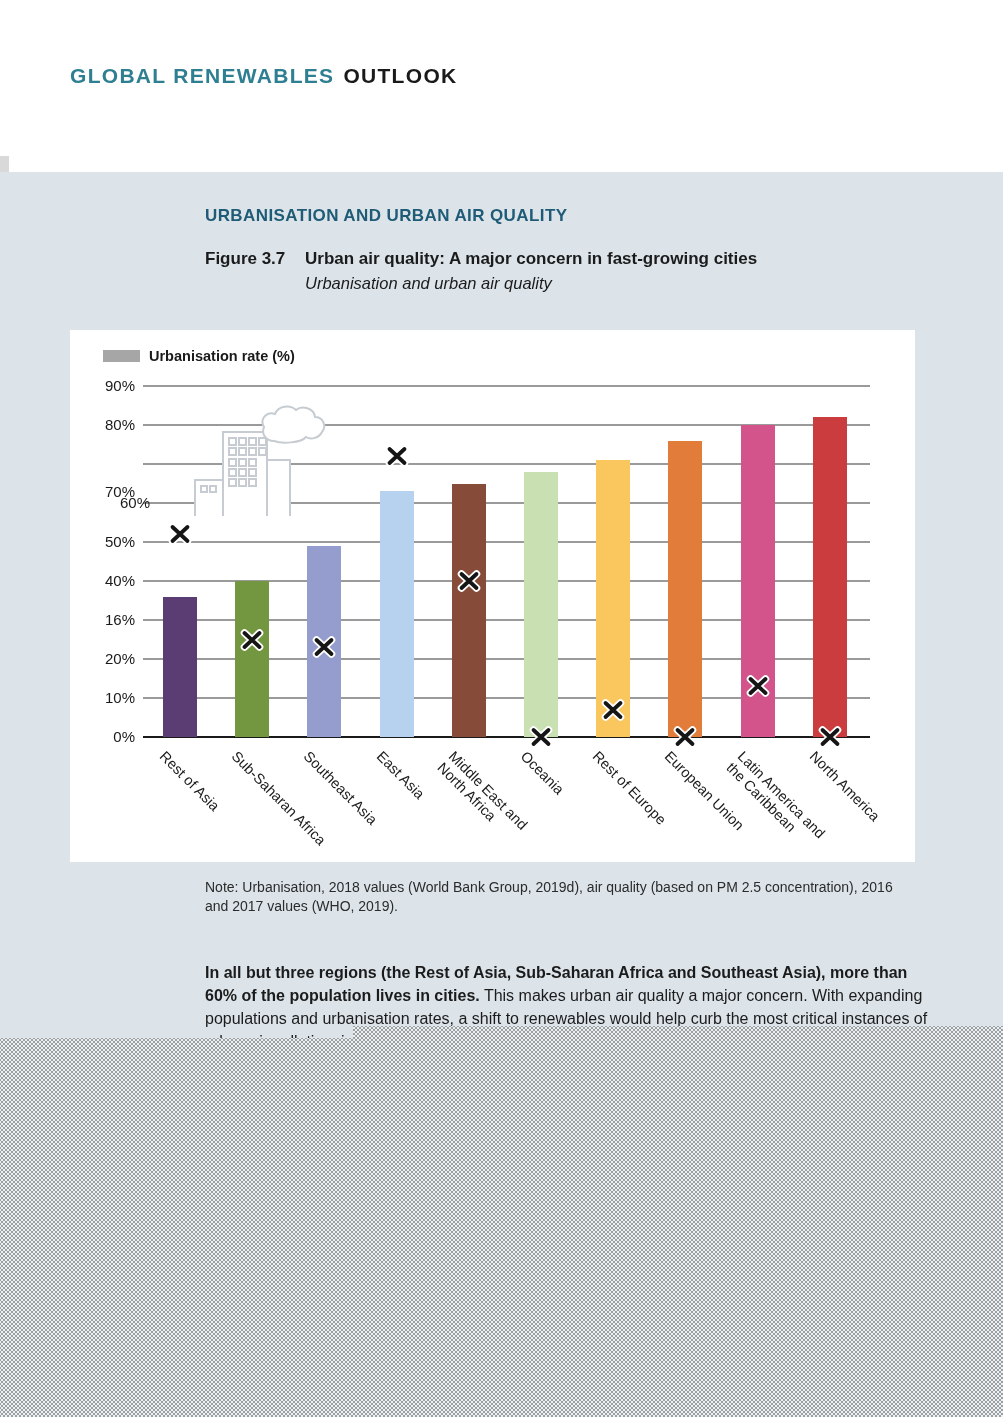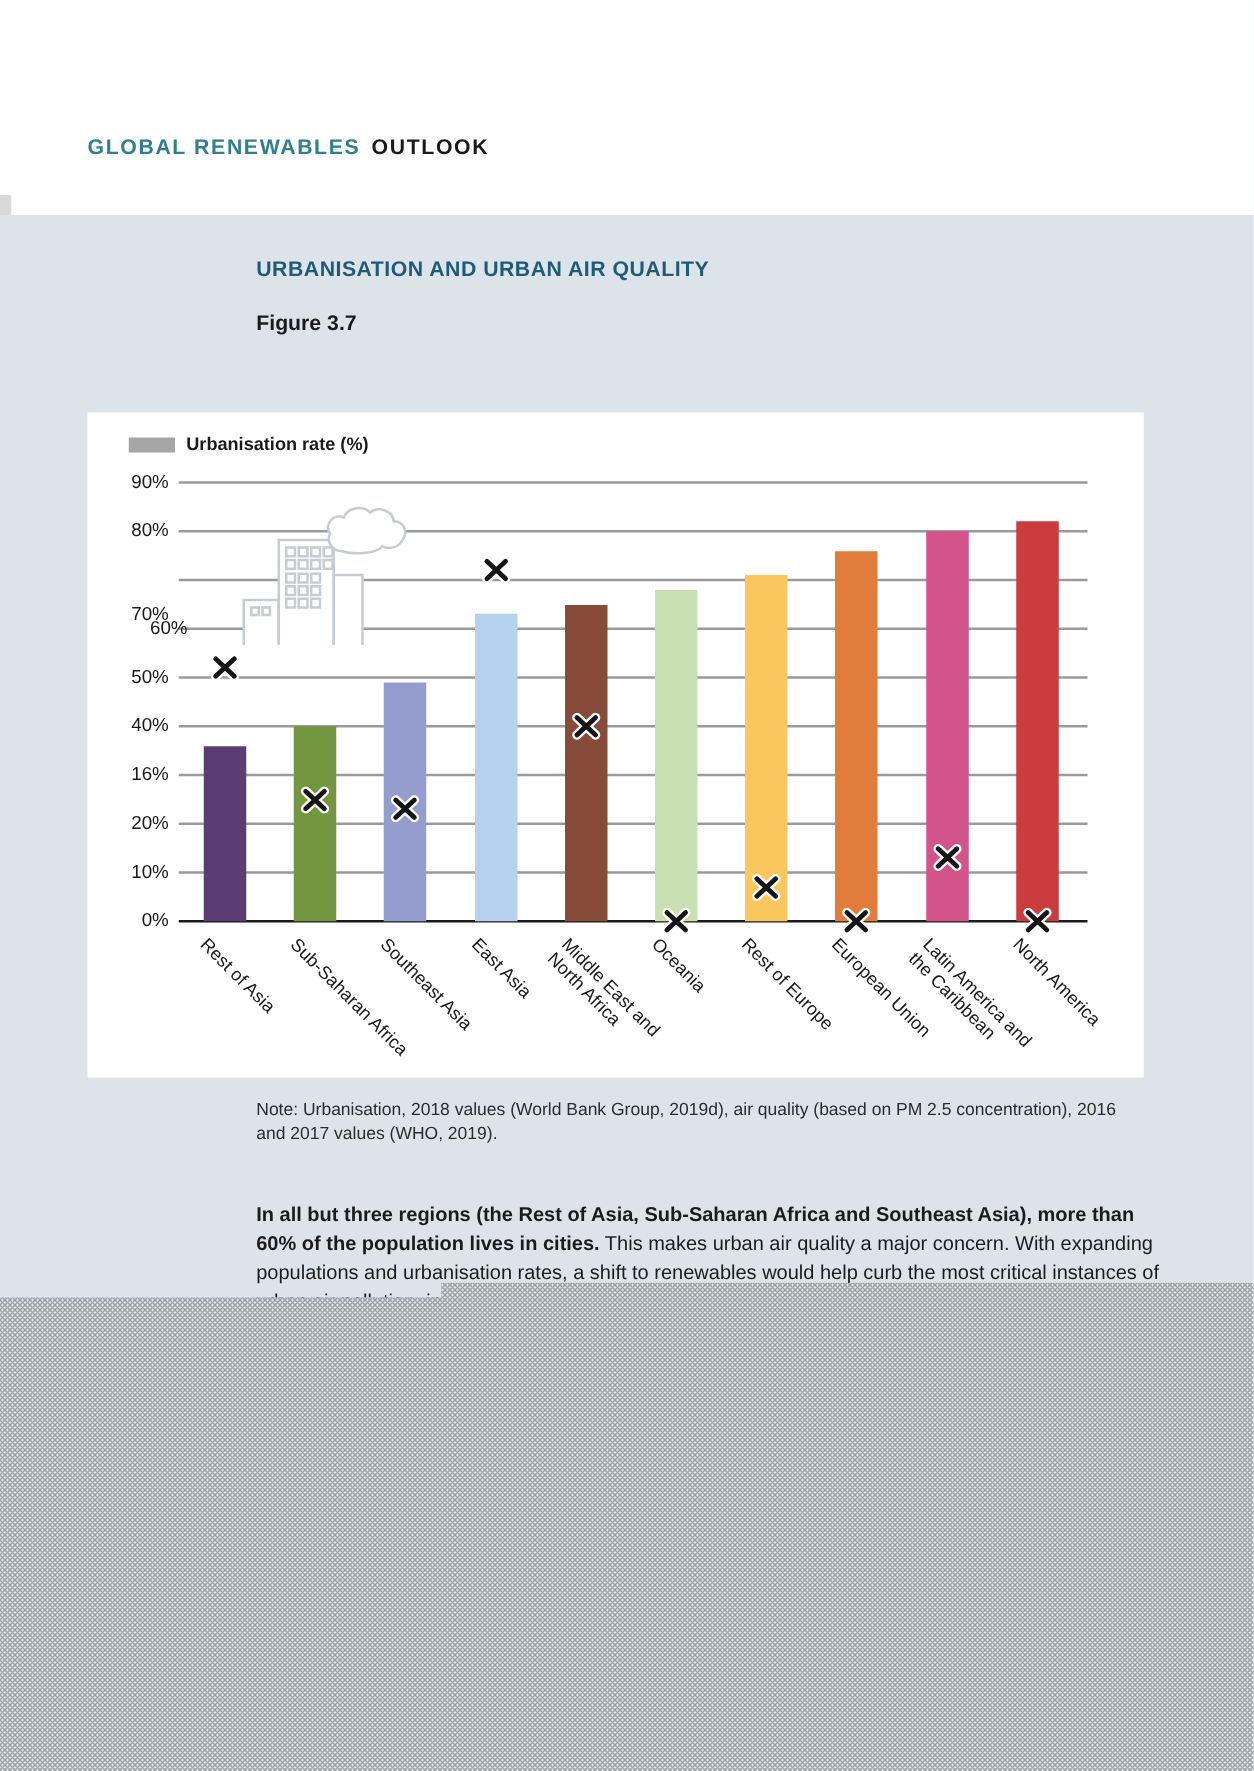--- a/index.html
+++ b/index.html
@@ -5,21 +5,21 @@
   html,body{margin:0;padding:0;}
   body{
     width:1003px;height:1417px;position:relative;overflow:hidden;
     background:#ffffff;
     font-family:"Liberation Sans", sans-serif;
     color:#1b1b1b;
   }
   .band{position:absolute;left:0;top:172px;width:1003px;height:1245px;background:#dce4ea;}
   .scan-artifact{position:absolute;left:0;top:156px;width:9px;height:16px;background:#d9d9d9;}
 
-  .header{position:absolute;left:70px;top:64px;font-size:17px;font-weight:600;letter-spacing:1.3px;white-space:nowrap;margin-top:44px;}
+  .header{position:absolute;left:70px;top:64px;font-size:21px;font-weight:600;letter-spacing:1.3px;white-space:nowrap;}
   .brand-a{color:#2e7f92;margin-right:9px;}
   .brand-b{color:#1a1a1a;}
 
   .section-heading{position:absolute;left:205px;top:206px;font-size:17px;font-weight:700;letter-spacing:.4px;color:#1f5b76;}
 
   .figure-caption{position:absolute;left:205px;top:249px;display:flex;align-items:flex-start;}
   .fig-label{width:100px;font-weight:700;font-size:17px;flex:0 0 100px;}
   .fig-title{font-weight:700;font-size:17px;}
   .fig-subtitle{font-style:italic;font-weight:400;font-size:16.5px;margin-top:5px;}
 
@@ -62,20 +62,24 @@
 <div class="scan-artifact"></div>
 
 <div class="header">
   <span class="brand-a">GLOBAL RENEWABLES</span><span class="brand-b">OUTLOOK</span>
 </div>
 
 <div class="section-heading">URBANISATION AND URBAN AIR QUALITY</div>
 
 <div class="figure-caption">
   <div class="fig-label">Figure 3.7</div>
+  <div>
+    <div class="fig-title">Urban air quality: A major concern in fast-growing cities</div>
+    <div class="fig-subtitle">Urbanisation and urban air quality</div>
+  </div>
 </div>
 
 <div class="chart-panel">
   <div class="legend-item legend-bar-item">
     <span class="legend-swatch" id="legend-swatch" style="background: rgb(166, 166, 166);"></span>
     <span>Urbanisation rate (%)</span>
   </div>
 
   <div class="plot-area" id="plot">
     <svg class="city-illustration" width="160" height="125" viewBox="0 0 160 125">

